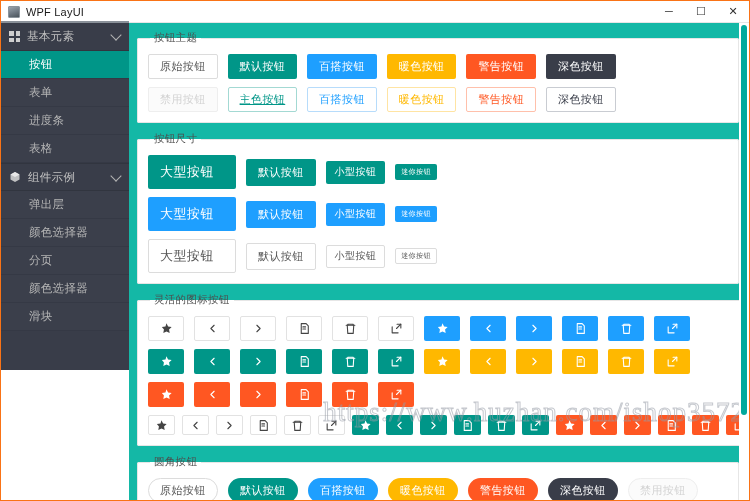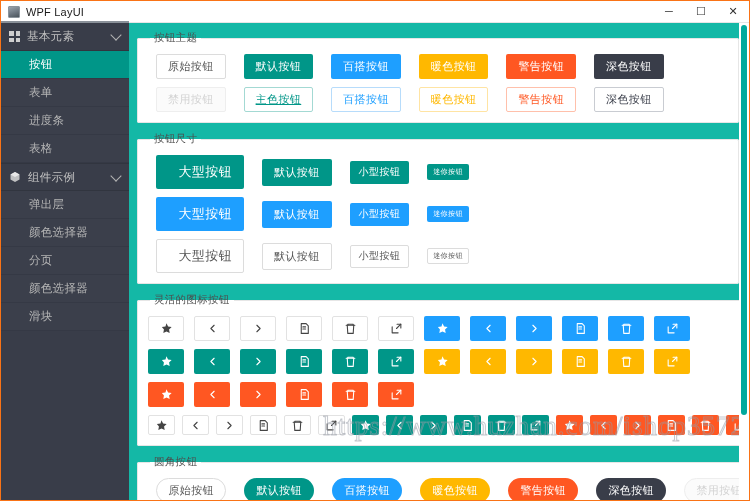--- a/index.html
+++ b/index.html
@@ -34,21 +34,21 @@
     position: absolute; left: 0; bottom: -1px; width: 128px;
     height: 2px; background: #8a9199;
   }
 
   
   .body-row { display: flex; height: 479px; }
 
   
   .sidebar {
     width: 128px; background: #393d49; flex: none;
-    height: 479px; overflow: hidden; position: relative;
+    height: 347px; overflow: hidden; position: relative;
   }
   .nav-header {
     height: 28px; display: flex; align-items: center; padding: 0 9px 0 8px;
     color: #c2c2c2; font-size: 11.5px; background: #393d49;
     border-bottom: 1px solid #31353f;
   }
   .nav-header .label { margin-left: 7px; flex: 1; letter-spacing: .3px; }
   .nav-header.second { border-top: 1px solid #31353f; }
   .ico-grid { width: 11px; height: 11px; position: relative; flex: none; }
   .ico-grid i {
@@ -86,22 +86,22 @@
     letter-spacing: .3px;
   }
   .row { display: flex; align-items: center; flex-wrap: nowrap; }
   .row + .row { margin-top: 8px; }
 
   
   .btn {
     height: 25px; min-width: 62px; padding: 0 11px; margin-right: 10px;
     border: 1px solid transparent; border-radius: 2px;
     font-size: 11px; color: #fff; display: inline-flex;
-    align-items: center; justify-content: flex-end; white-space: nowrap;
-    letter-spacing: .4px; cursor: pointer; font-family: inherit; margin-left: 8px;
+    align-items: center; justify-content: flex-start; white-space: nowrap;
+    letter-spacing: .4px; cursor: pointer; font-family: inherit;
   }
   .btn.primary  { background: #009688; }
   .btn.normal   { background: #1E9FFF; }
   .btn.warm     { background: #FFB800; }
   .btn.danger   { background: #FF5722; }
   .btn.dark     { background: #393D49; }
   .btn.original { background: #fff; color: #555; border-color: #dcdcdc; }
   .btn.disabled { background: #fbfbfb; color: #d2d2d2; border-color: #eee; cursor: not-allowed; }
   .btn.o-primary { background: #fff; color: #009688; border-color: #a3d9d3; text-decoration: underline; }
   .btn.o-normal  { background: #fff; color: #1E9FFF; border-color: #b7dcfb; }
@@ -124,21 +124,21 @@
   .ibtn.white   { background: #fff; border-color: #e2e2e2; color: #444; }
   .ibtn.primary { background: #009688; color: #fff; }
   .ibtn.normal  { background: #1E9FFF; color: #fff; }
   .ibtn.warm    { background: #FFB800; color: #fff; }
   .ibtn.danger  { background: #FF5722; color: #fff; }
   .ibtn.small   { width: 27px; height: 20px; margin-right: 7px; }
   .ibtn svg { display: block; }
 
   
   .watermark {
-    position: absolute; left: 128px; top: 410px; width: 622px;
+    position: absolute; left: 128px; top: 396px; width: 622px;
     font-family: "Liberation Serif", "DejaVu Serif", serif;
     font-size: 27px; letter-spacing: 1px; color: transparent;
     -webkit-text-stroke: 1px rgba(150,155,165,.55);
     text-align: right; padding-right: 6px; pointer-events: none;
     white-space: nowrap; z-index: 30;
   }
 
   
   .scrollbar {
     position: absolute; right: 0; top: 22px; width: 10px; height: 479px;

